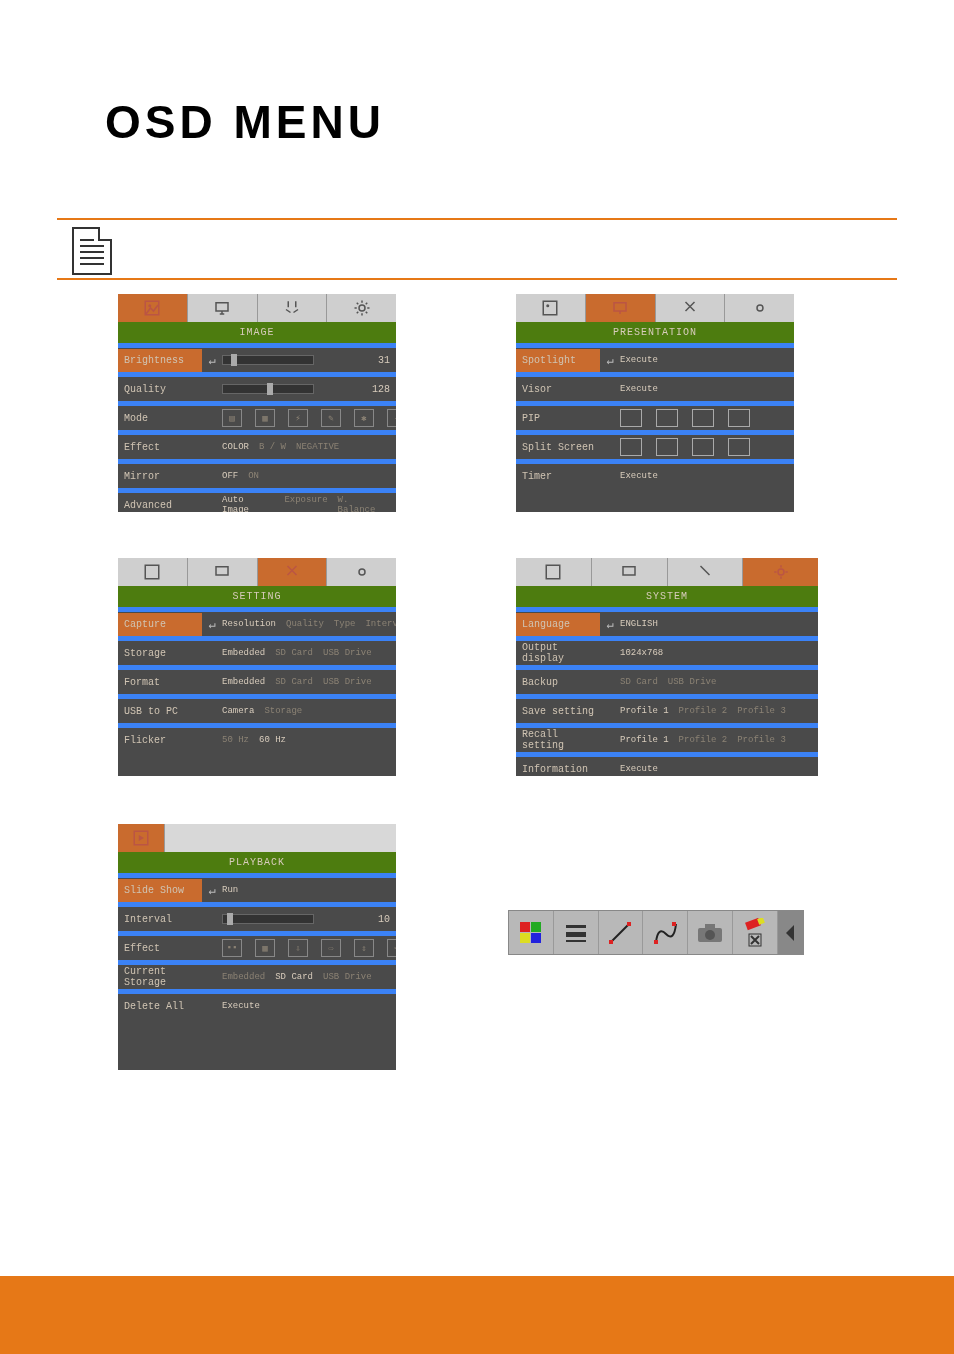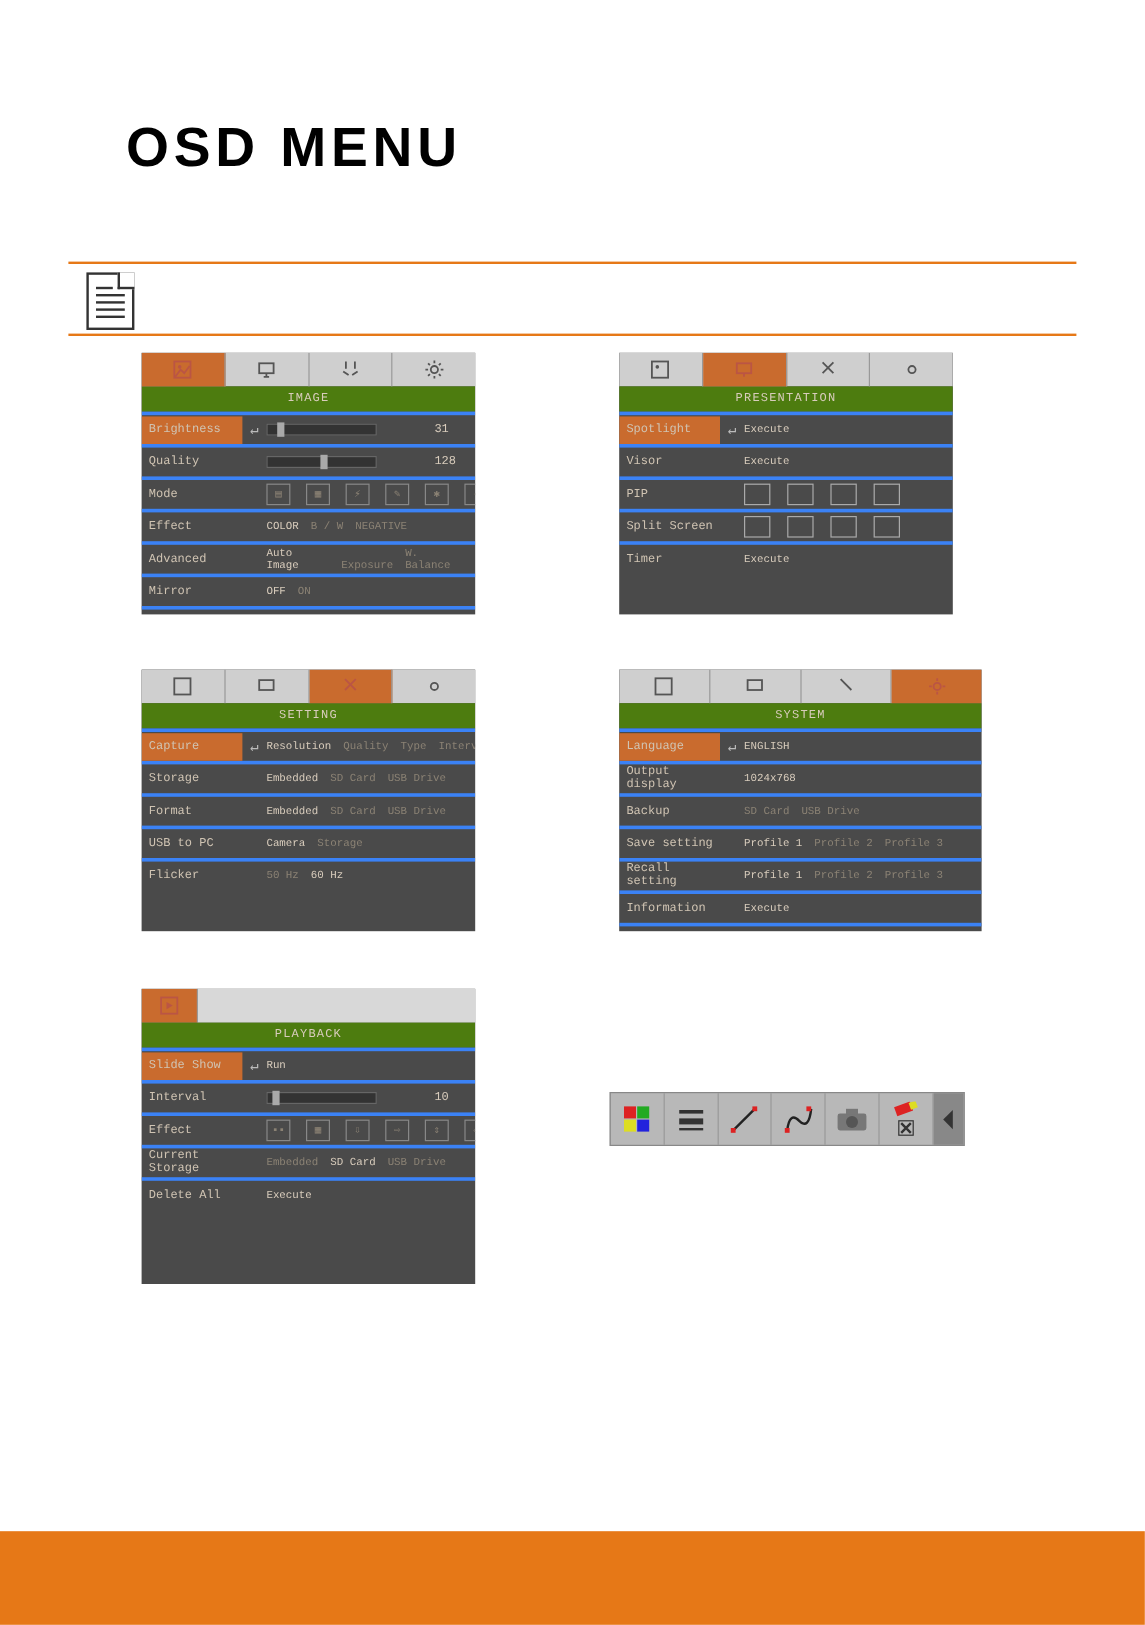--- a/index.html
+++ b/index.html
@@ -86,48 +86,49 @@
     padding: 5px 0;
     background: #4d7c0f;
     color: #d8ccbc;
     font-size: 10px;
     letter-spacing: 1px;
   }
   .row {
     display: flex;
     align-items: center;
     height: 24px;
-    border-top: 3px solid #3b82f6;
+    border-top: 5px solid #3b82f6;
     padding: 0 6px;
   }
   .row .label {
     width: 78px;
     flex-shrink: 0;
     color: #d0c4b3;
     font-size: 10px;
   }
   .row.sel .label { background: #c96b2e; margin: -6px 0 -6px -6px; padding: 6px; width: 72px; }
   .row .enter {
     width: 20px;
     flex-shrink: 0;
     color: #bbb;
     font-size: 12px;
     text-align: center;
   }
   .row .vals {
     flex: 1;
     display: flex;
     gap: 10px;
-    align-items: flex-end;
+    align-items: flex-start;
     font-size: 9px;
     color: #8b8274;
   }
   .row .vals .on { color: #d8ccbc; }
   .row .valnum {
     width: 28px;
+    text-align: right;
     color: #d8ccbc;
     font-size: 10px;
   }
   .slider {
     width: 90px; height: 8px;
     background: #333;
     border: 1px solid #666;
     position: relative;
   }
   .slider .knob {
@@ -273,34 +274,34 @@
     <div class="row">
       <div class="label">Effect</div>
       <div class="enter"></div>
       <div class="vals">
         <span class="on">COLOR</span>
         <span>B / W</span>
         <span>NEGATIVE</span>
       </div>
     </div>
     <div class="row">
+      <div class="label">Mirror</div>
+      <div class="enter"></div>
+      <div class="vals">
+        <span class="on">OFF</span>
+        <span>ON</span>
+      </div>
+    </div>
+    <div class="row">
       <div class="label">Advanced</div>
       <div class="enter"></div>
       <div class="vals">
         <span class="on">Auto Image</span>
         <span>Exposure</span>
         <span>W. Balance</span>
-      </div>
-    </div>
-    <div class="row">
-      <div class="label">Mirror</div>
-      <div class="enter"></div>
-      <div class="vals">
-        <span class="on">OFF</span>
-        <span>ON</span>
       </div>
     </div>
     <div class="row">
       <div class="label">Focus</div>
       <div class="enter"></div>
       <div class="vals">
           <div class="slider">
             <div class="knob" style="left:4px"></div>
           </div>
         </div>

